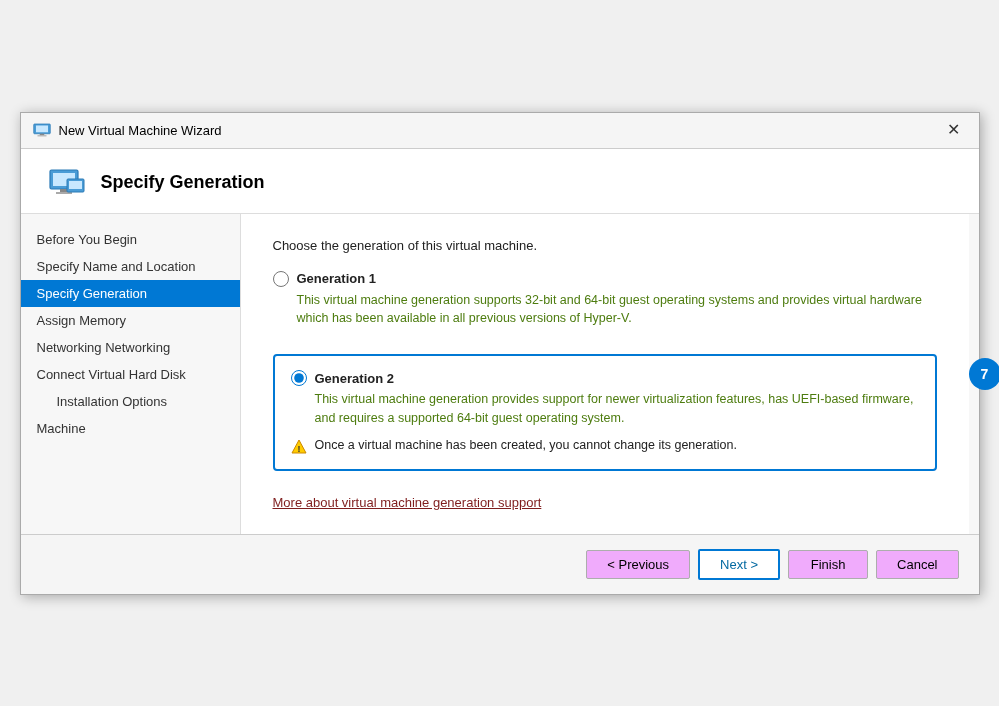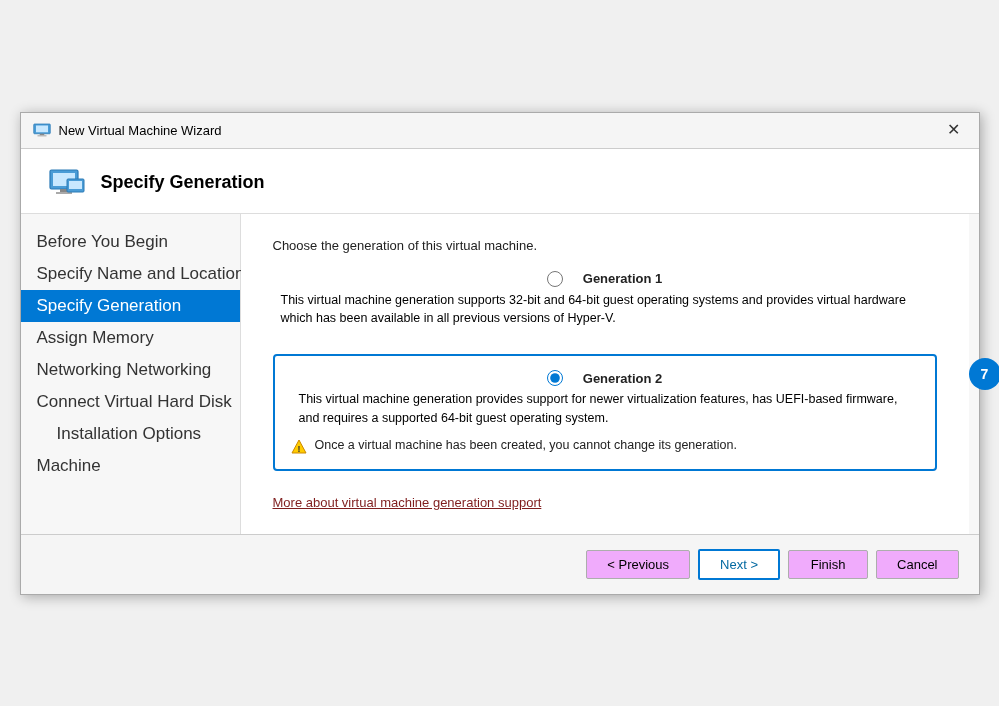--- a/index.html
+++ b/index.html
@@ -77,21 +77,21 @@
       width: 220px;
       background: #f7f7f7;
       border-right: 1px solid #ddd;
       padding: 12px 0;
       flex-shrink: 0;
     }
     .sidebar-item {
       padding: 6px 16px;
       cursor: pointer;
       color: #333;
-      font-size: 17px;
+      font-size: 13px;
       white-space: nowrap;
     }
     .sidebar-item.active {
       background: #0078d4;
       color: #fff;
     }
     .sidebar-item.sub {
       padding-left: 36px;
     }
     .main-content {
@@ -106,37 +106,36 @@
       margin-bottom: 18px;
       color: #222;
       font-size: 13px;
     }
     .option-block {
       margin-bottom: 12px;
     }
     .radio-label {
       display: flex;
       align-items: center;
-      gap: 20px;
+      gap: 8px;
       font-size: 13px;
       font-weight: 600;
       color: #222;
       cursor: pointer;
       margin-bottom: 4px;
-      justify-content: center;
     }
     .radio-label input[type="radio"] {
       accent-color: #0078d4;
       width: 16px;
       height: 16px;
       cursor: pointer;
     }
     .option-description {
-      margin-left: 8px;
-      color: #000000;
+      margin-left: 24px;
+      color: #4d7c0f;
       font-size: 12.5px;
       line-height: 1.5;
       margin-bottom: 4px;
     }
     .gen2-box {
       border: 2px solid #0078d4;
       border-radius: 4px;
       padding: 14px 16px;
       margin-top: 10px;
       background: #fff;

